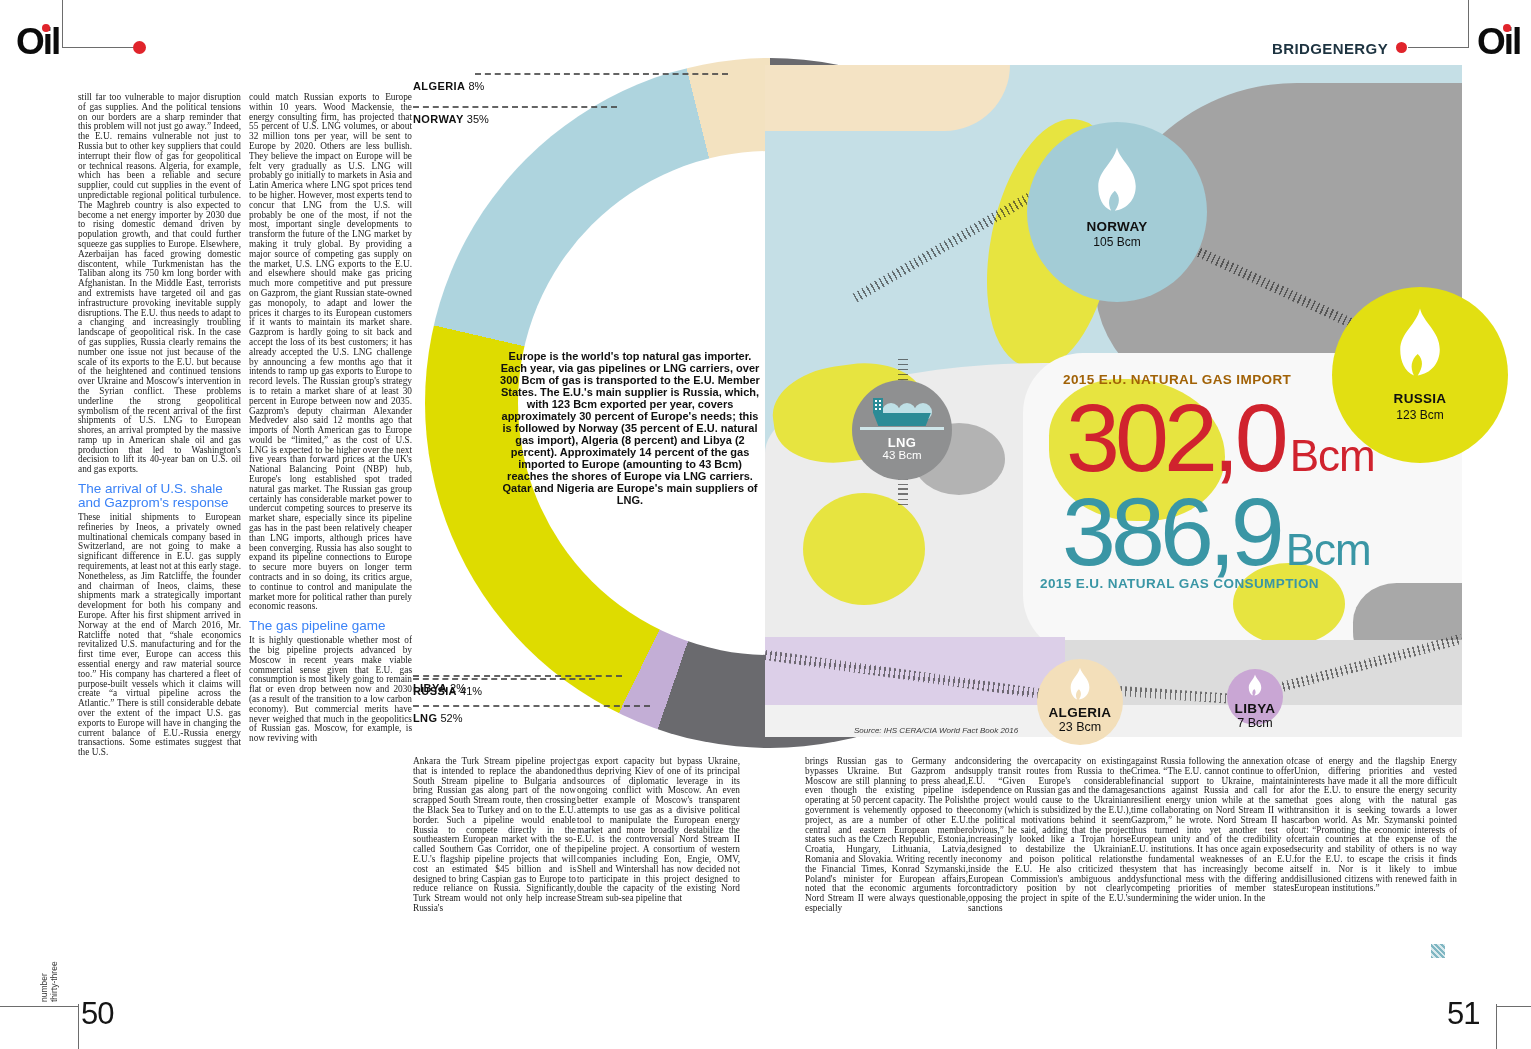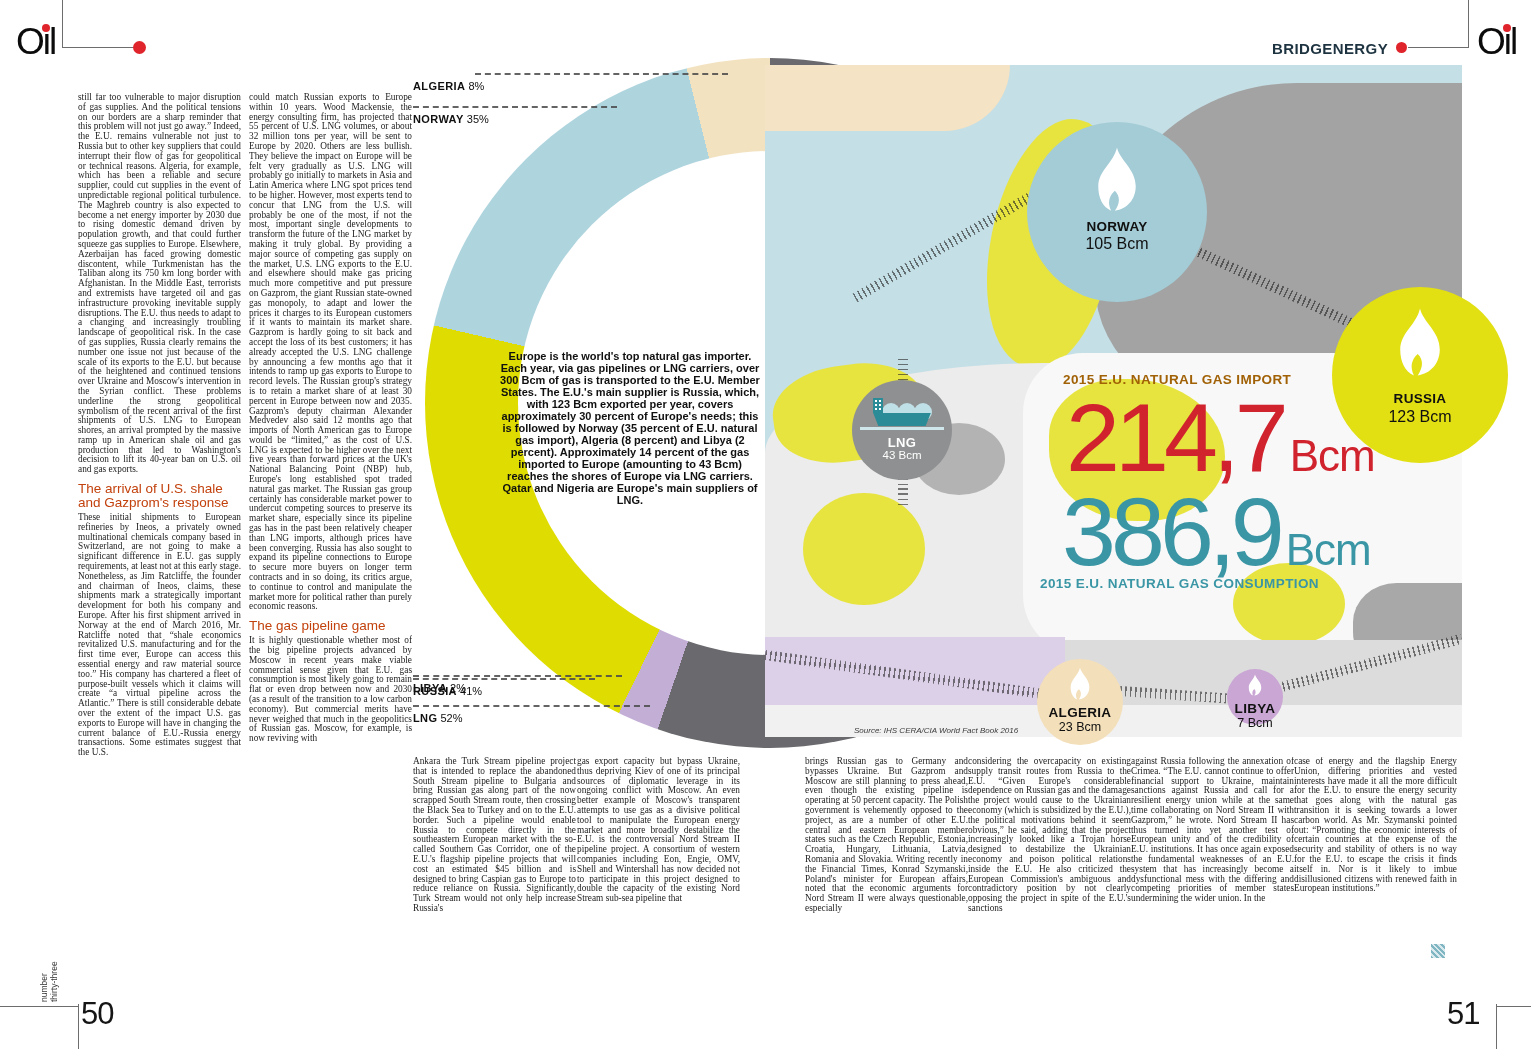--- a/index.html
+++ b/index.html
@@ -1,36 +1,36 @@
 <!DOCTYPE html>
 <html><head>
 <meta charset="utf-8">
 <style>
   html,body{margin:0;padding:0;background:#888;}
   #spread{position:relative;width:1531px;height:1049px;background:#ffffff;overflow:hidden;
           font-family:"Liberation Serif",serif;color:#1c1c1c;margin:0 auto;}
   
-  .oil-logo{position:absolute;font-family:"Liberation Sans",sans-serif;font-weight:400;
+  .oil-logo{position:absolute;font-family:"Liberation Sans",sans-serif;font-weight:700;
             font-size:37px;line-height:1;letter-spacing:-2px;color:#0b0b0b;}
   .oil-logo .tittle{position:absolute;width:8px;height:8px;border-radius:50%;background:#e0242b;}
   #logo-left{left:16px;top:23px;}
   #logo-left .tittle{left:26px;top:1px;}
   #logo-right{left:1477px;top:23px;}
   #logo-right .tittle{left:26px;top:1px;}
   .hline{position:absolute;height:1px;background:#6d6d6d;}
   .vline{position:absolute;width:1px;background:#6d6d6d;}
   .red-dot{position:absolute;border-radius:50%;background:#e0242b;}
   #brand-section{position:absolute;left:1272px;top:40px;font-family:"Liberation Sans",sans-serif;
                  font-weight:700;font-size:15px;letter-spacing:.4px;color:#1d3340;}
   
   .col{position:absolute;width:163px;text-align:justify;font-size:9.3px;line-height:9.8px;
        overflow:hidden;z-index:3;}
   .col p{margin:0 0 0 0;}
   .col h3{margin:7px 0 3px 0;font-family:"Liberation Sans",sans-serif;font-weight:400;
-          font-size:13.5px;line-height:14px;color:#c2410c;text-align:left;}
+          font-size:13.5px;line-height:14px;color:#3b82f6;text-align:left;}
   #col-0{left:78px;top:93px;height:868px;}
   #col-1{left:249px;top:93px;height:868px;}
   #col-2{left:413px;top:757px;height:204px;}
   #col-3{left:577px;top:757px;height:204px;}
   #col-4{left:805px;top:757px;height:204px;}
   #col-5{left:968px;top:757px;height:204px;}
   #col-6{left:1131px;top:757px;height:204px;}
   #col-7{left:1294px;top:757px;height:204px;}
   
   #donut{position:absolute;left:425px;top:58px;width:690px;height:690px;border-radius:50%;z-index:1;
@@ -83,21 +83,21 @@
   #pipe-norway-russia{left:425px;top:178px;width:177px;transform:rotate(25deg);}
   #pipe-lng{left:133px;top:290px;height:150px;}
   #pipe-algeria-w{left:0;top:585px;width:278px;transform:rotate(8deg);}
   #pipe-algeria-libya{left:355px;top:621px;width:112px;transform:rotate(4deg);}
   #pipe-libya-e{left:513px;top:618px;width:190px;transform:rotate(-15deg);}
   
   .supply{position:absolute;border-radius:50%;z-index:3;text-align:center;
           font-family:"Liberation Sans",sans-serif;color:#101010;}
   .supply .flame{position:absolute;left:50%;transform:translateX(-50%);}
   .supply .cname{position:absolute;width:100%;font-weight:700;font-size:13.5px;letter-spacing:.3px;}
-  .supply .cval{position:absolute;width:100%;font-size:16px;}
+  .supply .cval{position:absolute;width:100%;font-size:12px;}
   #c-norway{left:1027px;top:122px;width:180px;height:180px;background:#a3ccd6;}
   #c-norway .flame{top:24px;width:72px;height:72px;}
   #c-norway .cname{top:97px;} #c-norway .cval{top:113px;}
   #c-russia{left:1332px;top:287px;width:176px;height:176px;background:#e2df12;}
   #c-russia .flame{top:20px;width:76px;height:76px;}
   #c-russia .cname{top:104px;} #c-russia .cval{top:121px;}
   #c-lng{left:852px;top:380px;width:100px;height:100px;background:#8f9091;color:#ffffff;}
   #c-lng .cname{top:55px;font-size:13px;color:#fff;}
   #c-lng .cval{top:69px;font-size:11.5px;color:#fff;}
   #c-algeria{left:1037px;top:659px;width:86px;height:86px;background:#f3dfba;}
@@ -234,21 +234,21 @@
     <div class="cname">ALGERIA</div>
     <div class="cval">23 Bcm</div>
   </div>
   <div class="ground-label" id="l-libya">
     <div class="cname">LIBYA</div>
     <div class="cval">7 Bcm</div>
   </div>
 
   <div class="figlabel" id="import-label">2015 E.U. NATURAL GAS IMPORT</div>
   <div class="bignum" id="import-num">
-    <span class="num">214,7</span>
+    <span class="num">302,0</span>
     <span class="unit">Bcm</span>
   </div>
   <div class="bignum" id="cons-num">
     <span class="num">386,9</span>
     <span class="unit">Bcm</span>
   </div>
   <div class="figlabel" id="cons-label">2015 E.U. NATURAL GAS CONSUMPTION</div>
   <div id="source-note">Source: IHS CERA/CIA World Fact Book 2016</div>
 
   <div class="col" id="col-0">

